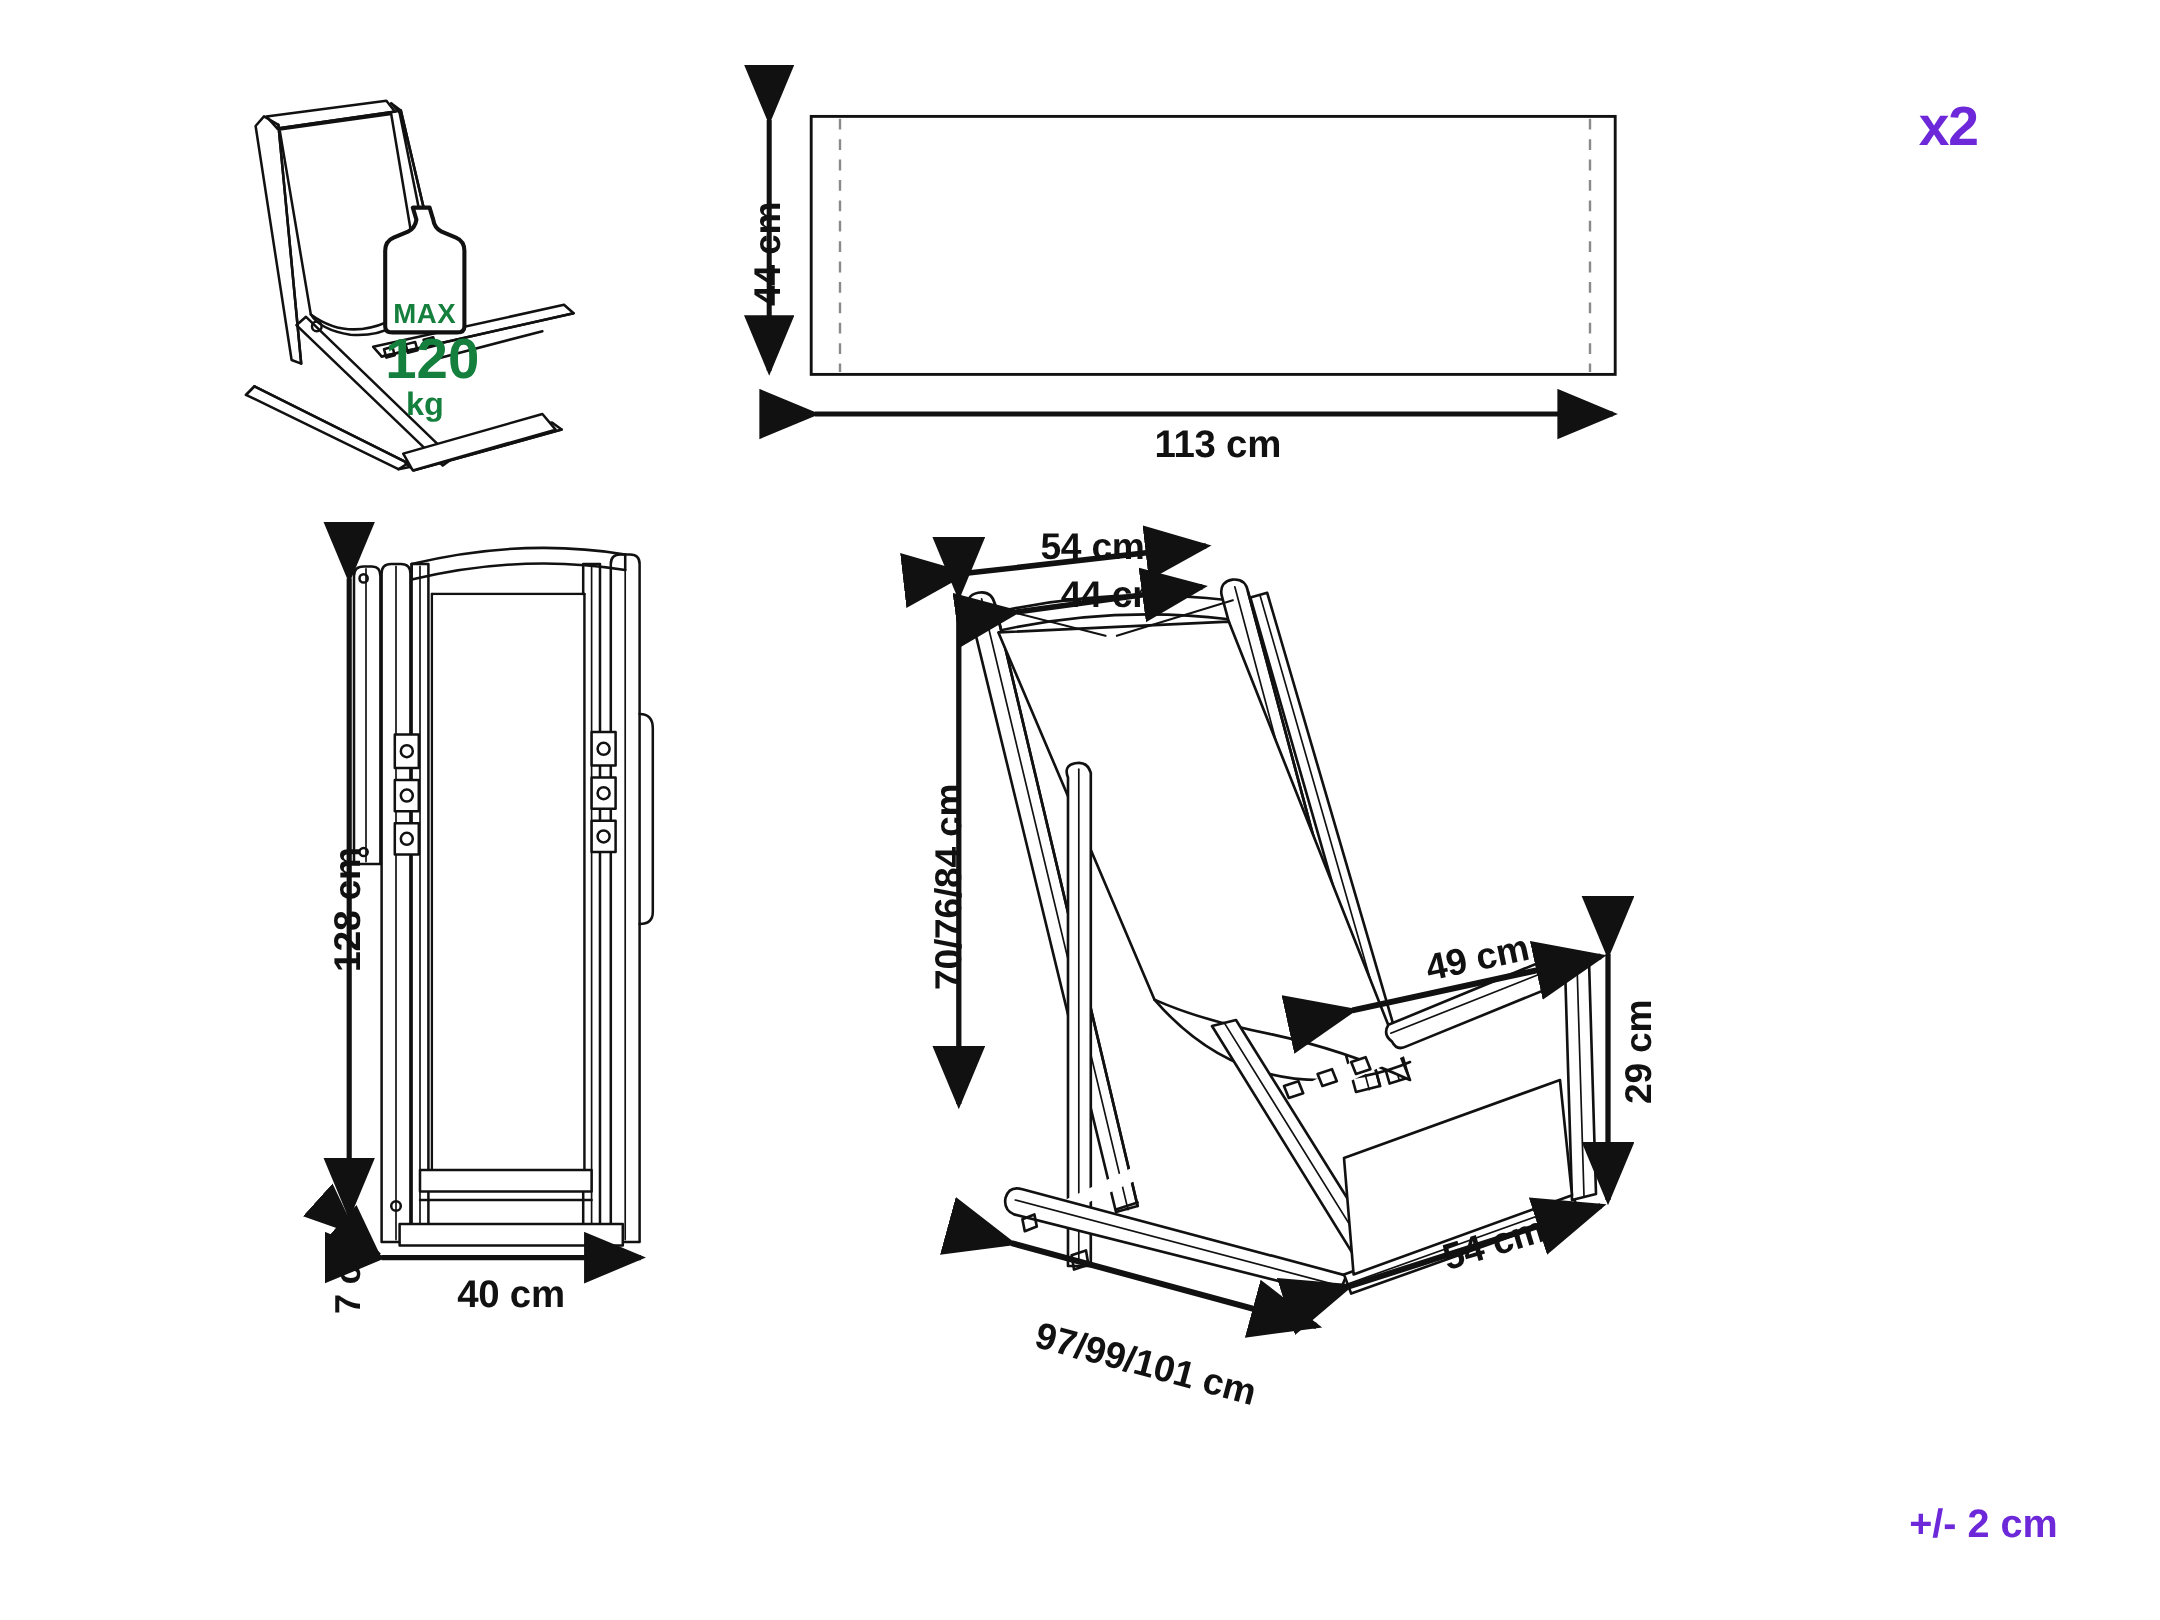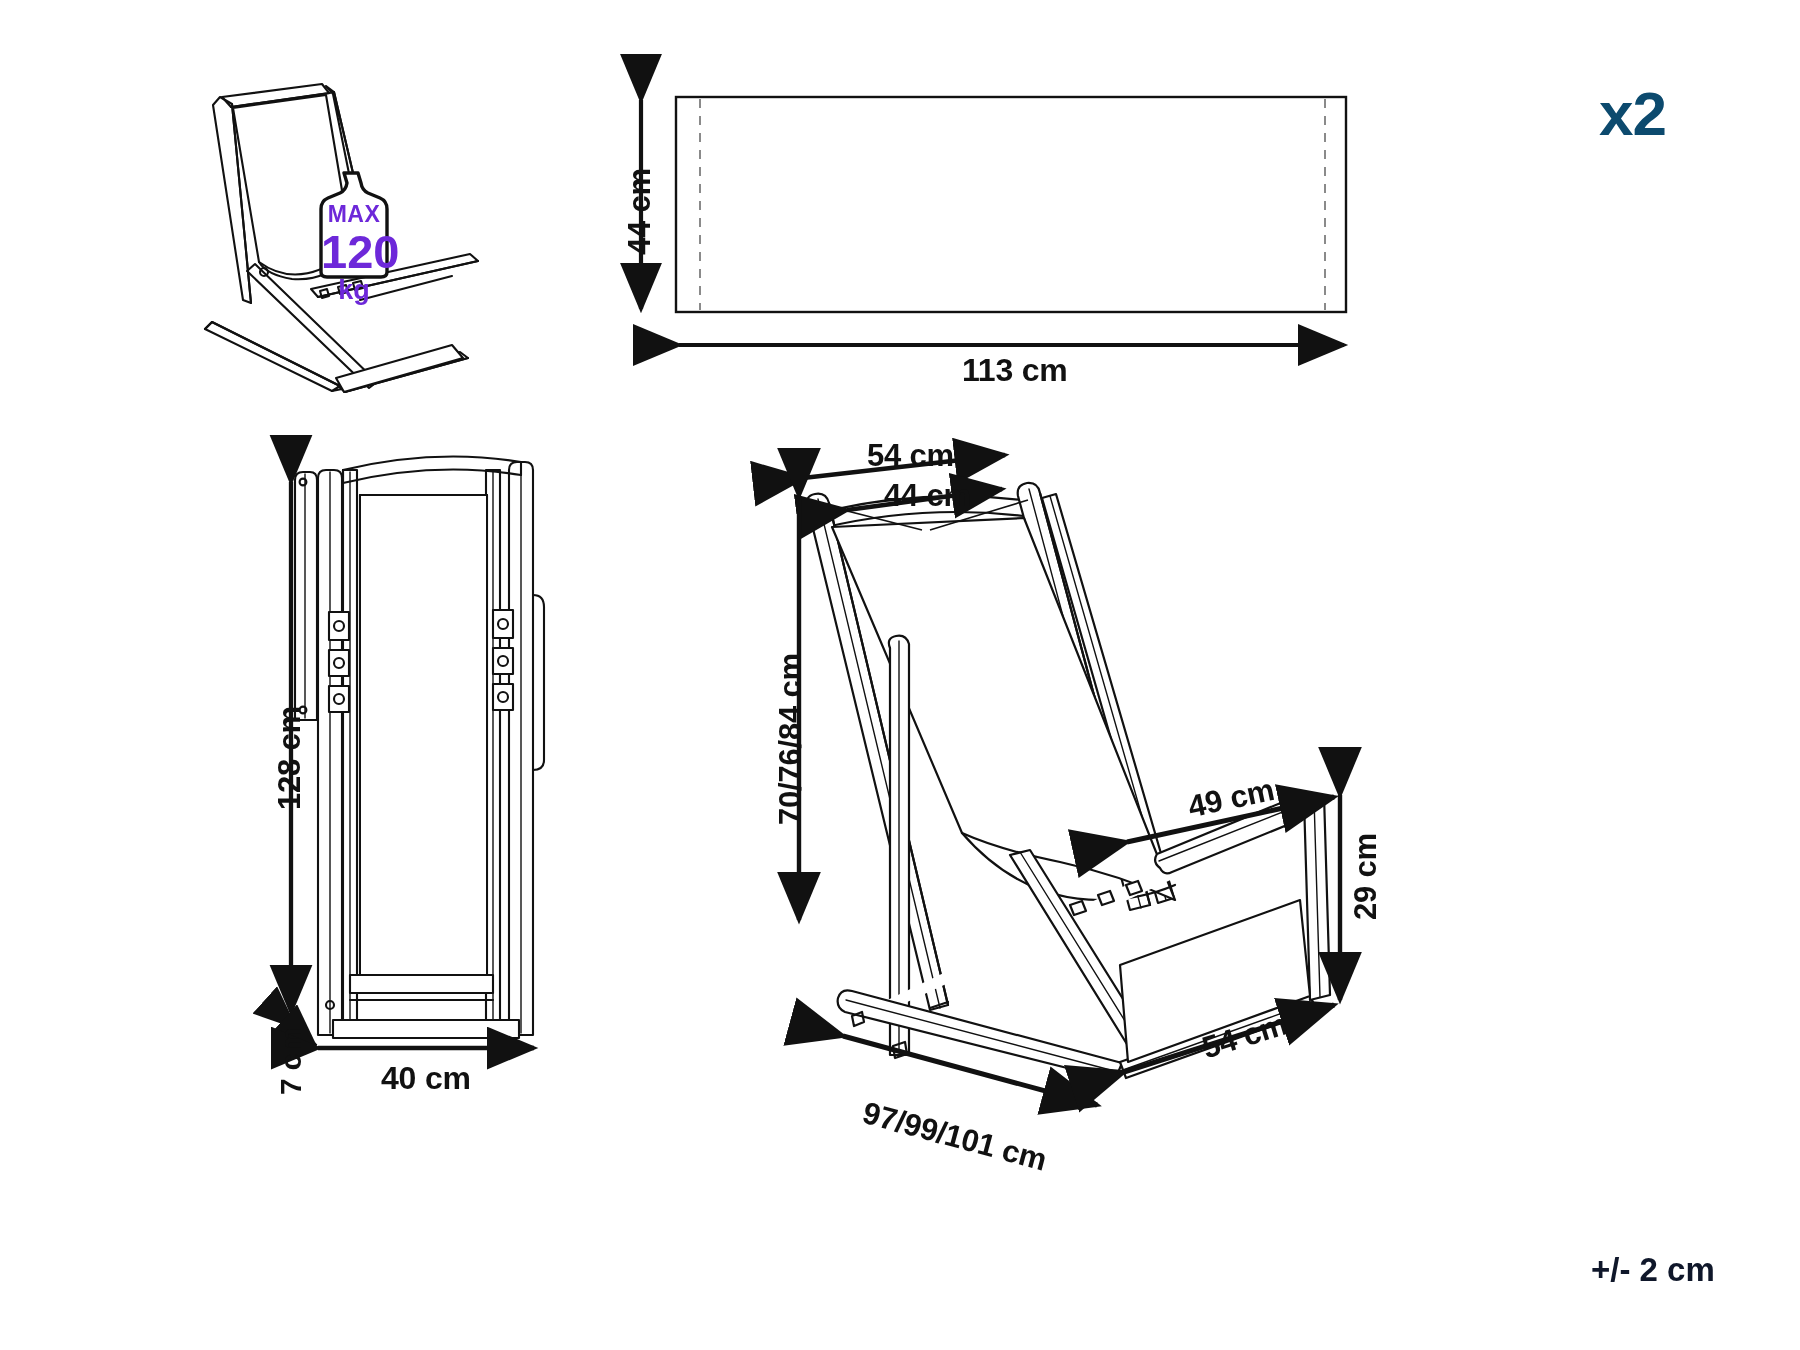--- a/index.html
+++ b/index.html
@@ -36,38 +36,39 @@
     letter-spacing: -0.2px;
   }
   .sz-30 { font-size: 30px; }
   .sz-31 { font-size: 31px; }
   .sz-32 { font-size: 32px; }
   .rot90 { transform: rotate(-90deg); transform-origin: left top; }
   .x2label {
     position: absolute;
     font-family: "Liberation Sans", sans-serif;
     font-weight: bold;
-    font-size: 62px;
-    color: #0c4a6e;
+    font-size: 46px;
+    color: #6d28d9;
     letter-spacing: -1px;
   }
   .tol {
     position: absolute;
     font-family: "Liberation Sans", sans-serif;
     font-weight: bold;
     font-size: 33px;
-    color: #0f172a;
+    color: #6d28d9;
   }
   .weight-text {
     position: absolute;
     text-align: center;
     font-family: "Liberation Sans", sans-serif;
     font-weight: bold;
-    color: #6d28d9;
+    color: #15803d;
     line-height: 1;
+    margin-top: 47px;
   }
 </style>
 </head>
 <body>
 
 <div id="sheet">
 
   <svg class="layer" viewBox="0 0 1800 1350">
     <defs>
       <marker id="ah" markerWidth="14" markerHeight="14" refX="11" refY="5" orient="auto">

